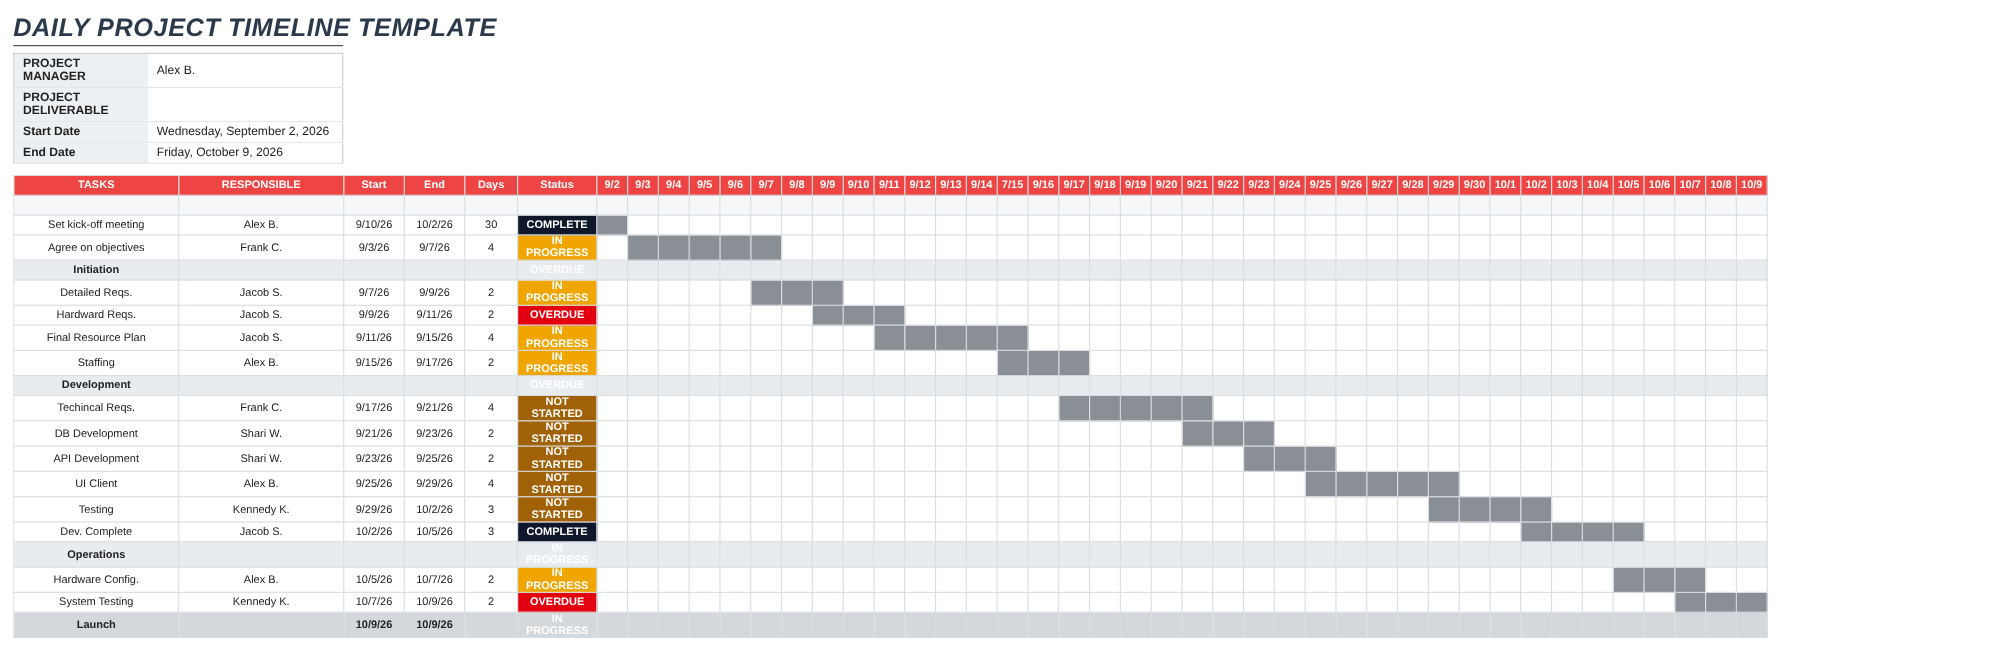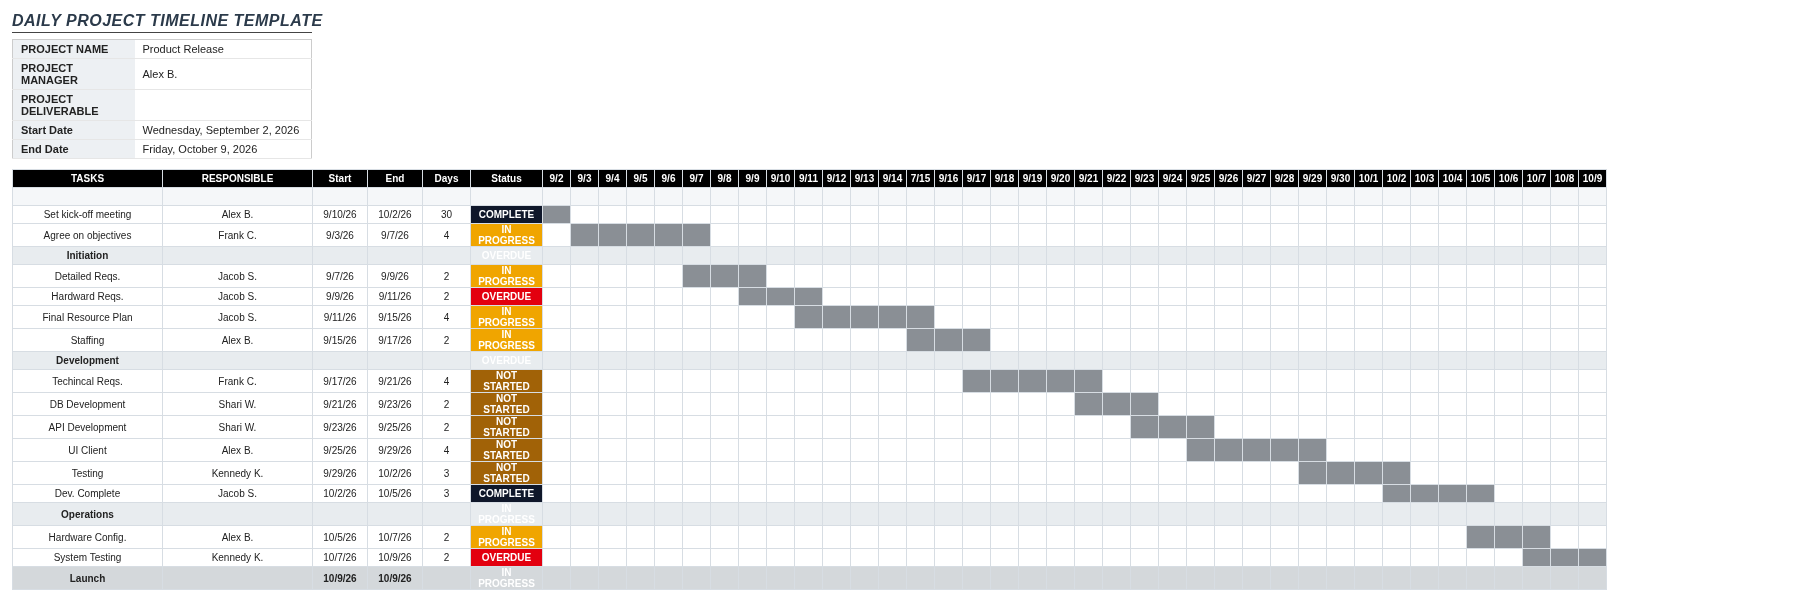--- a/index.html
+++ b/index.html
@@ -1,27 +1,27 @@
 <!DOCTYPE html>
 <html><head>
 <meta charset="utf-8">
 <style>
   * { box-sizing: border-box; }
   body { margin:0; padding:12px; font-family: Arial, Helvetica, sans-serif; font-size:11px; color:#222; background:#fff; }
-  .title { font-weight:700; font-size:16px; letter-spacing:0.5px; color:#2b3a4a; margin:0 0 2px 0; font-style:italic;}
+  .title { font-weight:700; font-size:23px; letter-spacing:0.5px; color:#2b3a4a; margin:0 0 2px 0; font-style:italic;}
   .hr { border-bottom:1px solid #444; width:300px; margin-bottom:6px; }
   .meta { border:1px solid #ccc; border-collapse:collapse; width:300px; font-size:11px;}
   .meta td { border:none; padding:3px 8px; height:18px;}
   .meta tr { border-bottom:1px solid #e6e6e6;}
   .meta .label { font-weight:700; background:#edf0f3; width:122px;}
   .meta .val { background:#fff; }
   .grid-wrap { margin-top:10px; overflow-x:auto;}
   table.gantt { border-collapse:collapse; table-layout:fixed; }
   table.gantt th, table.gantt td { border:1px solid #d7dde3; height:18px; font-size:10px; text-align:center; padding:0 2px;}
-  table.gantt th { background:#000000; color:#fff; font-weight:700; font-size:10px;margin-left:14px;}
+  table.gantt th { background:#ef4444; color:#fff; font-weight:700; font-size:10px;margin-left:14px;}
   col.tasks{width:150px;} col.resp{width:150px;} col.start{width:55px;} col.end{width:55px;} col.days{width:48px;} col.status{width:72px;} col.day{width:28px;}
   .blank-row td{background:#f5f7f9; height:12px;}
   .section td{background:#e8ecef; font-weight:700;}
   .launch td{background:#d4d8db; font-weight:700;}
   .status{font-weight:700; color:#fff; font-size:9px;}
   .s-complete{background:#0f172a;}
   .s-inprogress{background:#f0a500;}
   .s-overdue{background:#e3000f;}
   .s-notstarted{background:#a16207;}
   td.bar{background:#8a8f95;}
@@ -29,24 +29,20 @@
   .task-name{text-align:left; padding-left:10px;}
 </style>
 </head>
 <body>
 
 <div class="title">DAILY PROJECT TIMELINE TEMPLATE</div>
 <div class="hr"></div>
 
 <table class="meta">
   <tbody>
-      <tr>
-        <td class="label">PROJECT NAME</td>
-        <td class="val">Product Release</td>
-      </tr>
   <tr>
         <td class="label">PROJECT MANAGER</td>
         <td class="val">Alex B.</td>
       </tr>
   <tr>
         <td class="label">PROJECT DELIVERABLE</td>
         <td class="val"></td>
       </tr>
   <tr>
         <td class="label">Start Date</td>

